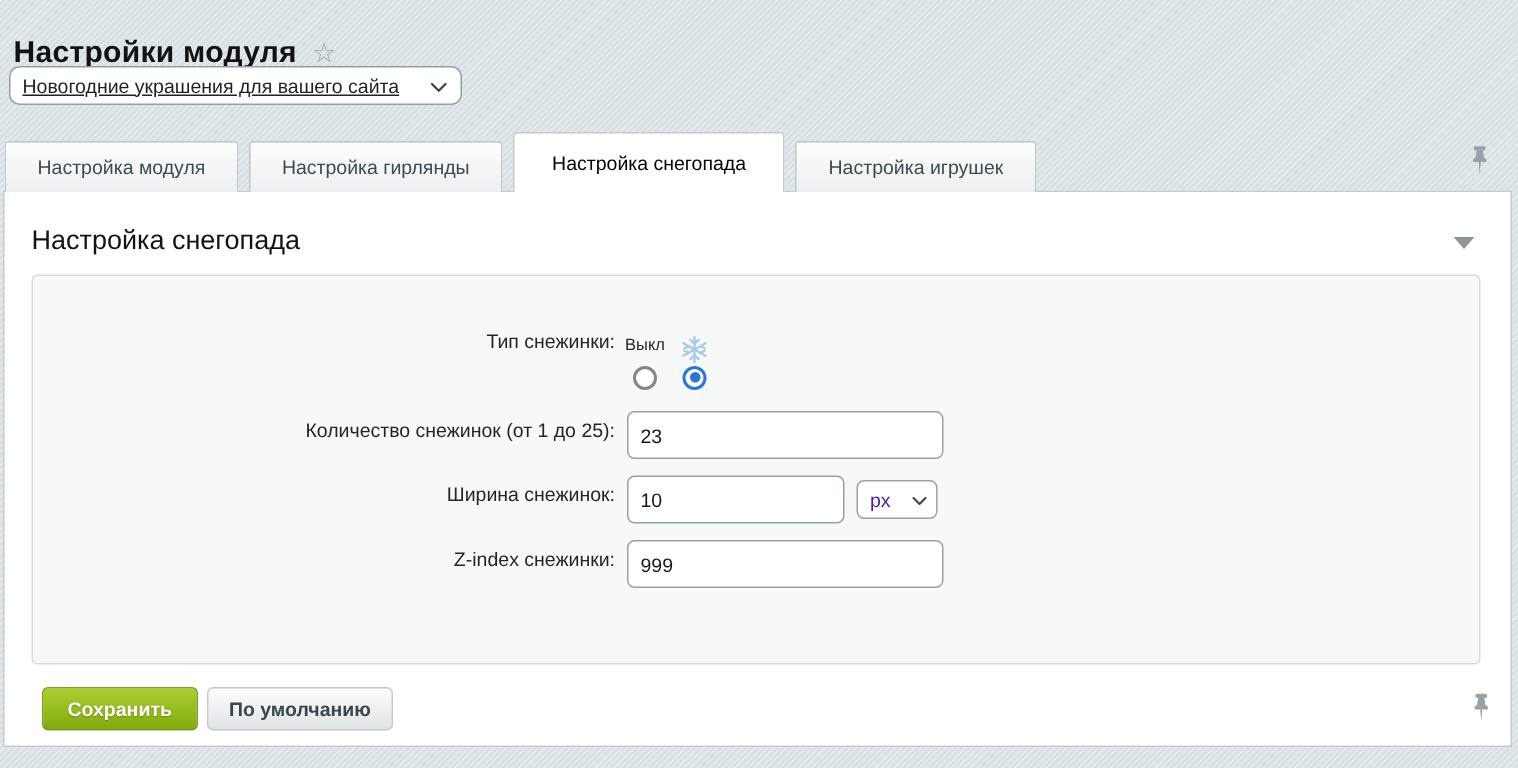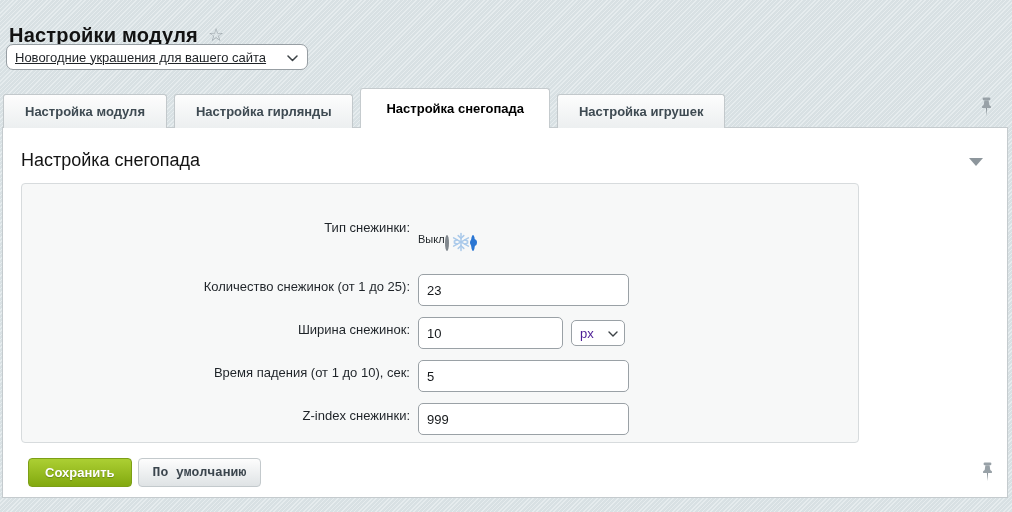--- a/index.html
+++ b/index.html
@@ -22,21 +22,21 @@
     background:#fff; border:1px solid #979ea3; border-radius:7px;
     display:flex; align-items:center; padding:0 26px 0 8px;
     font-size:13px; color:#1e2226; cursor:pointer; white-space:nowrap;text-decoration:underline;
   }
   .module-select .chev { position:absolute; right:9px; top:10px; }
 
   
   .tabstrip { position:absolute; left:3px; top:88px; height:40px; display:flex; align-items:flex-end; gap:7px; z-index:3; }
   .tab {
     height:34px; display:flex; align-items:center; justify-content:center;
-    padding:0 21px; font-size:13px; font-weight:bold; color:#3e4a52;
+    padding:0 21px; font-size:13px; font-weight:normal; color:#3e4a52;
     background:linear-gradient(#fdfdfd, #eceff0);
     border:1px solid #c2c8cb; border-bottom:none; border-radius:3px 3px 0 0;
     cursor:pointer; white-space:nowrap;margin-top:42px;
   }
   .tab.active {
     height:40px; background:#fff; color:#000;
     border:1px solid #c5cbce; border-bottom:none;
     padding:0 25px; position:relative; z-index:4;
   }
 
@@ -45,21 +45,21 @@
     position:absolute; left:2px; top:127px; width:1006px; height:371px;
     background:#fff; border:1px solid #c5cbce;
   }
   .section-title { position:absolute; left:18px; top:22px; font-size:18px; color:#141414; }
   .collapse-arrow {
     position:absolute; right:24px; top:30px; width:0; height:0; cursor:pointer;
     border-left:7px solid transparent; border-right:7px solid transparent; border-top:8px solid #8d969c;
   }
 
   .form-box {
-    position:absolute; left:18px; top:55px; width:838px; height:260px;
+    position:absolute; left:18px; top:55px; width:966px; height:260px;
     background:#f7f8f8; border:1px solid #d7dbdd; border-radius:4px;
     padding-top:34px;
   }
   .form-row { display:flex; margin-bottom:11px; }
   .form-row.type-row { height:46px; margin-bottom:10px; }
   .form-label {
     width:396px; padding-right:8px; text-align:right;
     font-size:13px; color:#1f2429; line-height:26px; white-space:nowrap;
   }
   .type-row .form-label { line-height:16px; padding-top:2px; }
@@ -76,21 +76,21 @@
   .unit-select {
     position:relative; margin-left:8px; width:54px; height:26px;
     background:#fff; border:1px solid #9aa1a6; border-radius:5px;
     font-size:13px; color:#4c1d95; display:flex; align-items:center;
     padding:0 18px 0 8px; cursor:pointer;
   }
   .unit-select .chev { position:absolute; right:6px; top:10px; }
 
   
   .radio-cols { display:flex; gap:9px; }
-  .radio-col { width:24px; display:flex; flex-direction:row; align-items:center; }
+  .radio-col { width:24px; display:flex; flex-direction:column; align-items:center; }
   .radio-cap { height:18px; font-size:11px; color:#23282c; line-height:14px; }
   .radio { width:16px; height:16px; border-radius:50%; background:#fff; border:2px solid #80878d; margin-top:3px; cursor:pointer; position:relative; }
   .radio.checked { border:2.5px solid #2a76d3; }
   .radio.checked::after {
     content:""; position:absolute; left:50%; top:50%; width:7px; height:7px;
     margin:-3.5px 0 0 -3.5px; border-radius:50%; background:#2a76d3;
   }
 
   
   .btnbar { position:absolute; left:25px; top:330px; display:flex; gap:6px; }
@@ -101,21 +101,20 @@
   }
   .btn-save {
     min-width:100px; padding:0 16px; color:#fff;
     background:linear-gradient(#accf33, #82a90f);
     border:1px solid #7c9f16; text-shadow:0 1px 1px rgba(0,0,0,.25);
   }
   .btn-default {
     min-width:120px; padding:0 14px; color:#3b454d;
     background:linear-gradient(#fdfdfd, #dfe3e5);
     border:1px solid #c3c9cc;
-    font-family:Liberation Mono, monospace;
   }
 
   .pin { position:absolute; width:13px; height:20px; cursor:pointer; }
   .pin-top { left:980px; top:97px; }
   .pin-bottom { left:978px; top:334px; }
 
   .chev svg, .pin svg { display:block; }
 </style>
 </head>
 <body>
@@ -203,26 +202,20 @@
             <span>px</span>
             <span class="chev">
               <svg width="10" height="6" viewBox="0 0 10 6">
                   <polyline points="1,1 5,5 9,1" fill="none" stroke="#3c4246" stroke-width="1.4" stroke-linecap="round" stroke-linejoin="round"></polyline>
                 </svg>
             </span>
           </div>
         </div>
       </div>
 
-      <div class="form-row">
-        <div class="form-label">Время падения (от 1 до 10), сек:</div>
-        <div class="field">
-          <input class="txt w-big" type="text" value="5" style="">
-        </div>
-      </div>
 
       <div class="form-row">
         <div class="form-label">Z-index снежинки:</div>
         <div class="field">
           <input class="txt w-big" type="text" value="999" style="">
         </div>
       </div>
 
     </div>
 

